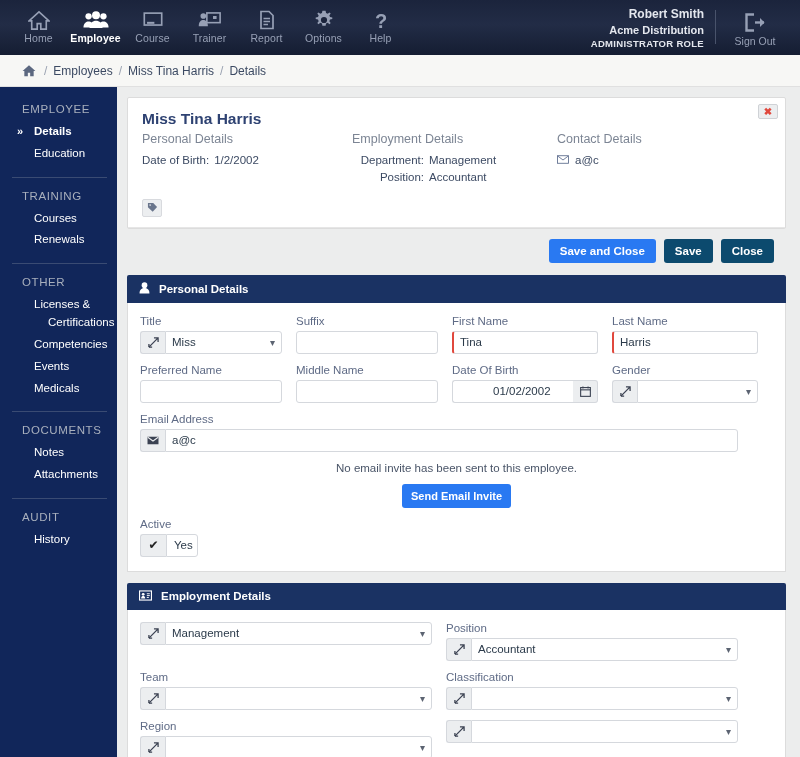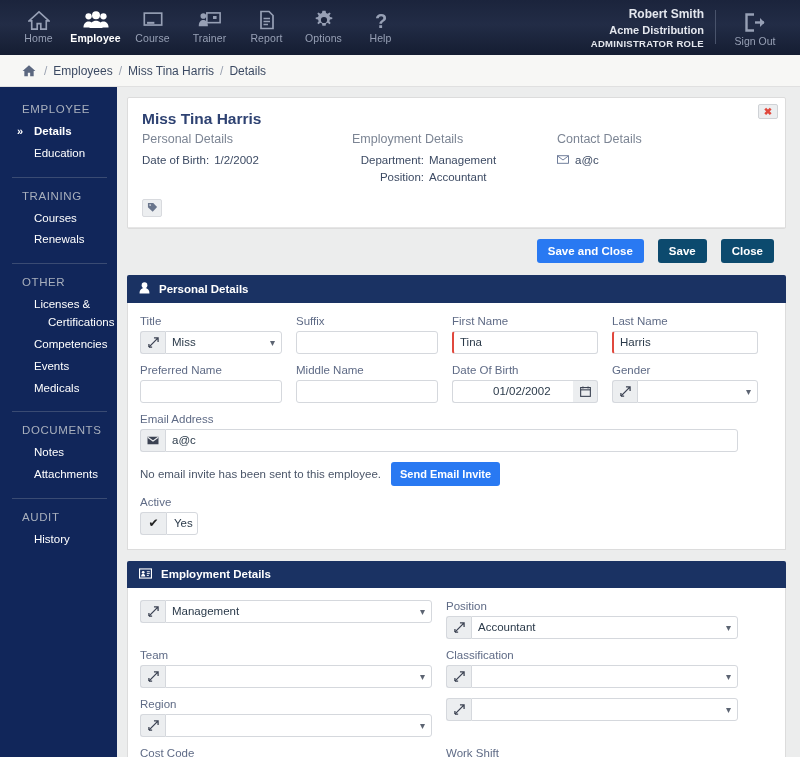--- a/index.html
+++ b/index.html
@@ -121,21 +121,21 @@
   }
 
   .tag-row { padding: 6px 14px 10px 14px; }
   .tag-btn {
     width:20px;height:18px;border:1px solid #d8dade;border-radius:2px;
     background:#eceef0; display:inline-flex;align-items:center;justify-content:center;
     cursor:pointer;
   }
   .hr-line { height:1px; background:#e6e6e6; margin: 0 0 0 0; }
 
-  .actions { display:flex; justify-content:flex-end; gap:14px; padding: 10px 12px 12px 0; }
+  .actions { display:flex; justify-content:flex-end; gap:8px; padding: 10px 12px 12px 0; }
   .btn { border:none; border-radius:3px; font-size:11.5px; font-family:inherit;
          padding: 6px 11px; cursor:pointer; color:#fff; font-weight:bold; }
   .btn-primary { background:#2979f2; }
   .btn-grey { background:#0c4a6e; }
 
   
   .panel { margin-top: 0; }
   .panel-head {
     background:#1a3263; color:#fff; font-size:11.5px; font-weight:bold;
     padding: 7px 12px; display:flex; align-items:center; gap:9px;
@@ -158,21 +158,21 @@
     flex:1; border:1px solid #d5d8dd; background:#fff; border-radius:0 3px 3px 0;
     font-size:11.5px; color:#2b3a4a; padding: 0 6px;
     display:flex; align-items:center; justify-content:space-between;
     overflow:hidden; white-space:nowrap;
   }
   .ctl.solo { border-radius:3px; }
   .ctl.lrad { border-radius:3px 0 0 3px; border-right:none;padding-left:40px; }
   .ctl.required { border-left: 2px solid #e0483d; border-radius:3px; }
   .chev-dn { color:#5c6472; font-size:10px; margin-left:6px; }
 
-  .invite-row { display:flex; align-items:center; gap:10px; margin: 9px 0 2px 0; }
+  .invite-row { display:flex; align-items:center; gap:10px; margin: 9px 0 2px 0; flex-direction: column; }
   .invite-text { font-size:11.5px; color:#4a5568; }
   .btn-invite { background:#2979f2; color:#fff; border:none; border-radius:3px;
                 font-size:11px; font-weight:bold; padding:6px 9px; cursor:pointer; font-family:inherit;}
 
   .active-grp { display:flex; height:23px; width:58px; }
   .active-chk {
     width:26px; border:1px solid #d5d8dd; border-right:none; background:#eceef0;
     border-radius:3px 0 0 3px; display:flex;align-items:center;justify-content:center;
     font-size:12px; color:#222; cursor:pointer;
   }

